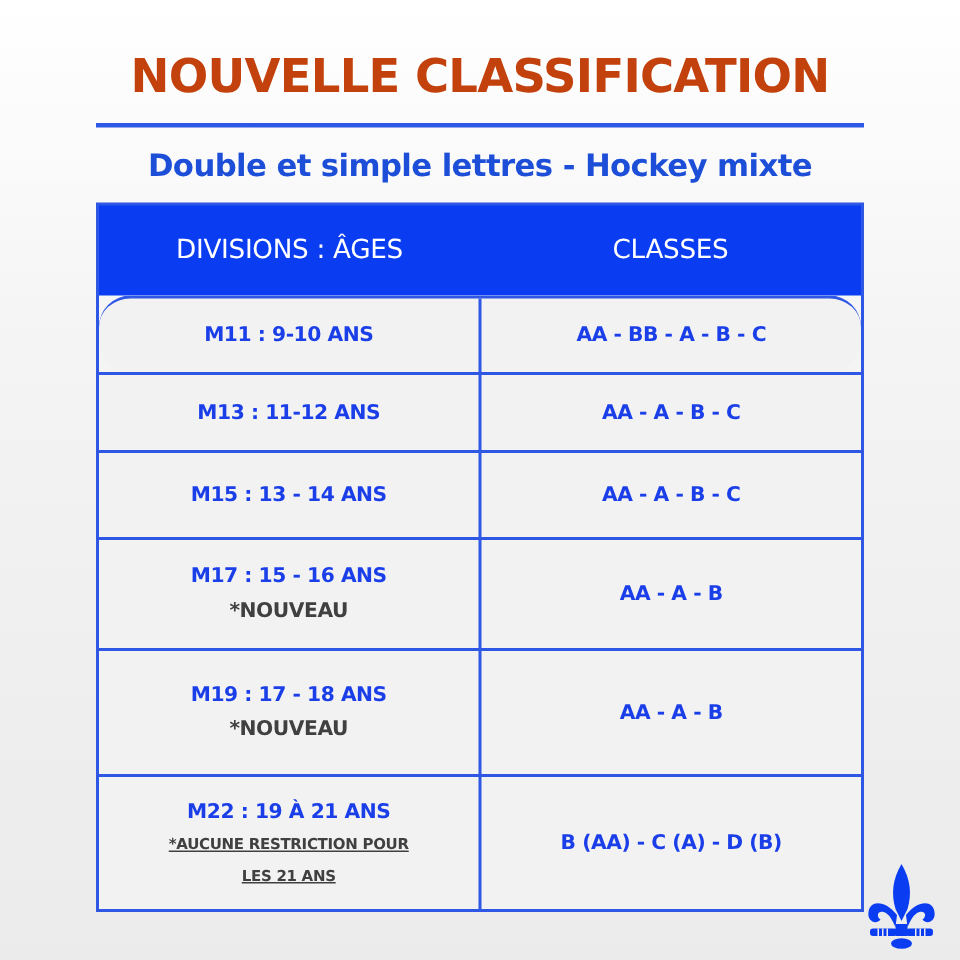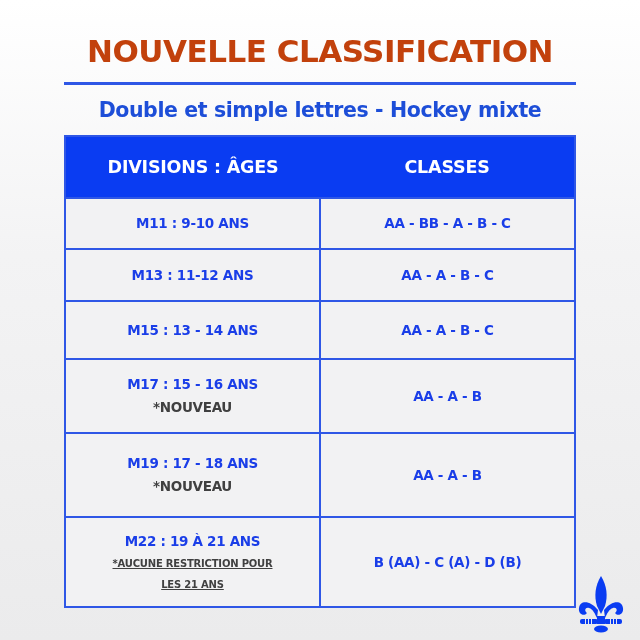--- a/index.html
+++ b/index.html
@@ -25,31 +25,31 @@
   }
   .table {
     position: absolute; left: 64px; top: 137px; width: 512px;
     border: 2px solid #2f57e6; border-top: none;
   }
   .thead {
     display: flex; height: 60px; background: #0a3cf2;
   }
   .thead .th {
     flex: 1; display: flex; align-items: center; justify-content: center;
-    color: #ffffff; font-weight: bold; font-size: 17.5px; letter-spacing: -0.2px;
+    color: #ffffff; font-weight: normal; font-size: 17.5px; letter-spacing: -0.2px;
   }
   .row { display: flex; border-top: 2px solid #2f57e6; background: #f2f2f3; }
   .row .cell {
     flex: 1; display: flex; flex-direction: column; align-items: center; justify-content: center;
     text-align: center; color: #1a3ee8; font-weight: bold; font-size: 13.5px; letter-spacing: -0.3px;
     line-height: 23px;
   }
   .row .cell.left { border-right: 2px solid #2f57e6; }
   .note { color: #404040; }
-  .row.h1 { height: 51px; }
+  .row.h1 { height: 51px; border-radius: 21px; }
   .row.h2 { height: 52px; }
   .row.h3 { height: 58px; }
   .row.h4 { height: 74px; }
   .row.h5 { height: 84px; }
   .row.h6 { height: 90px; }
   .row.h6 .note { font-size: 10px; line-height: 21px; letter-spacing: -0.2px; text-decoration: underline; }
   .logo { position: absolute; left: 576px; top: 574px; width: 50px; height: 62px; }
 </style>
 </head>
 <body>

